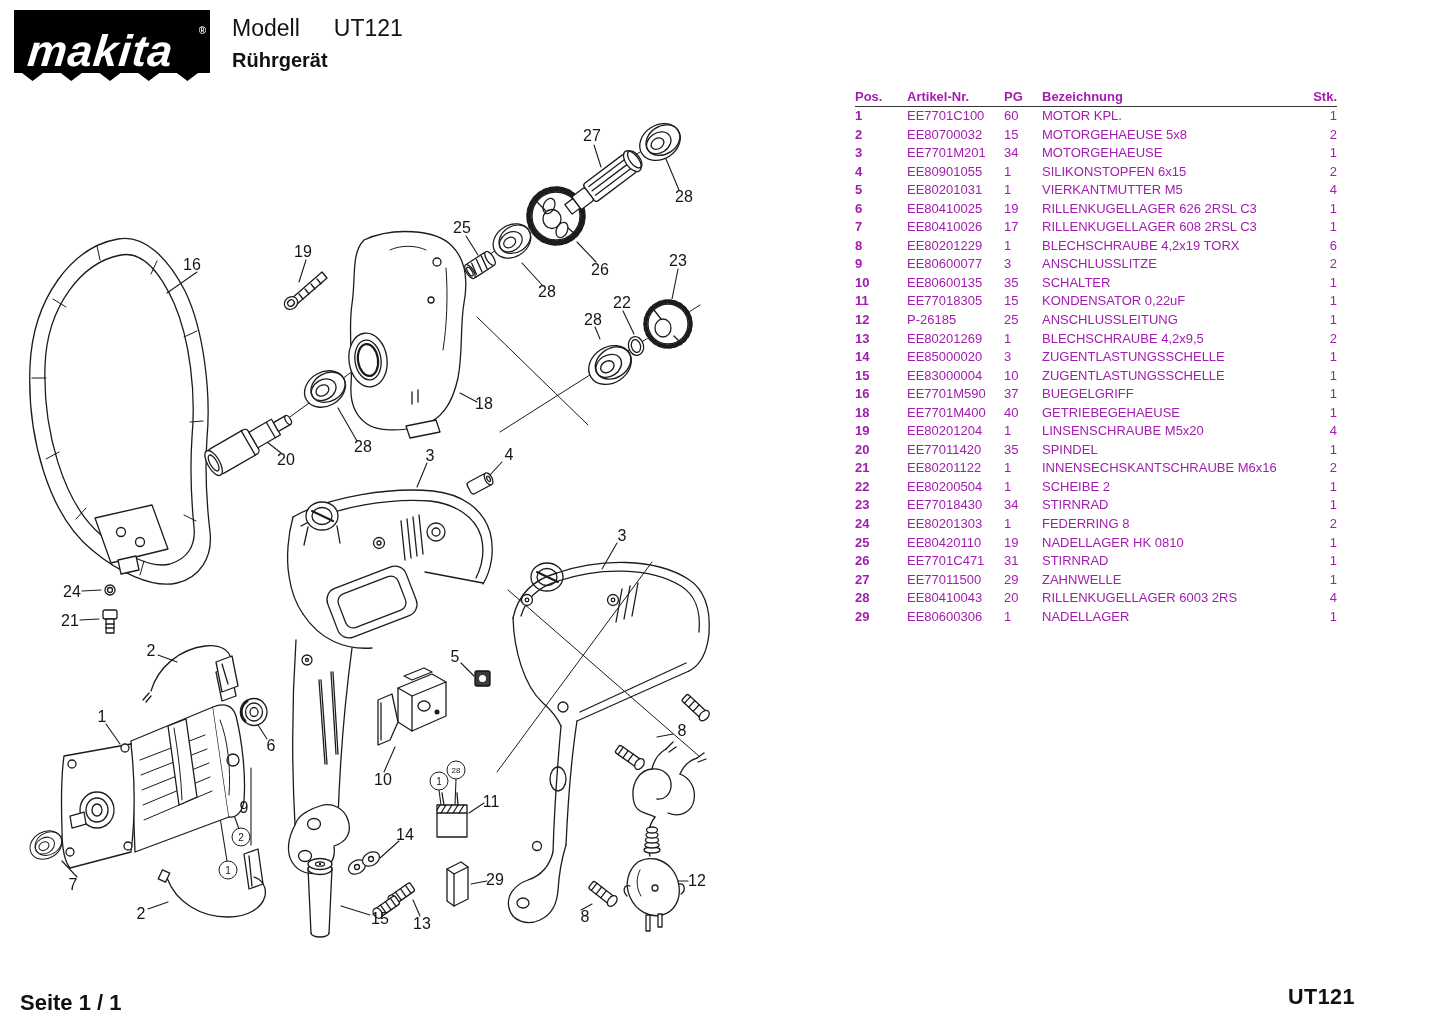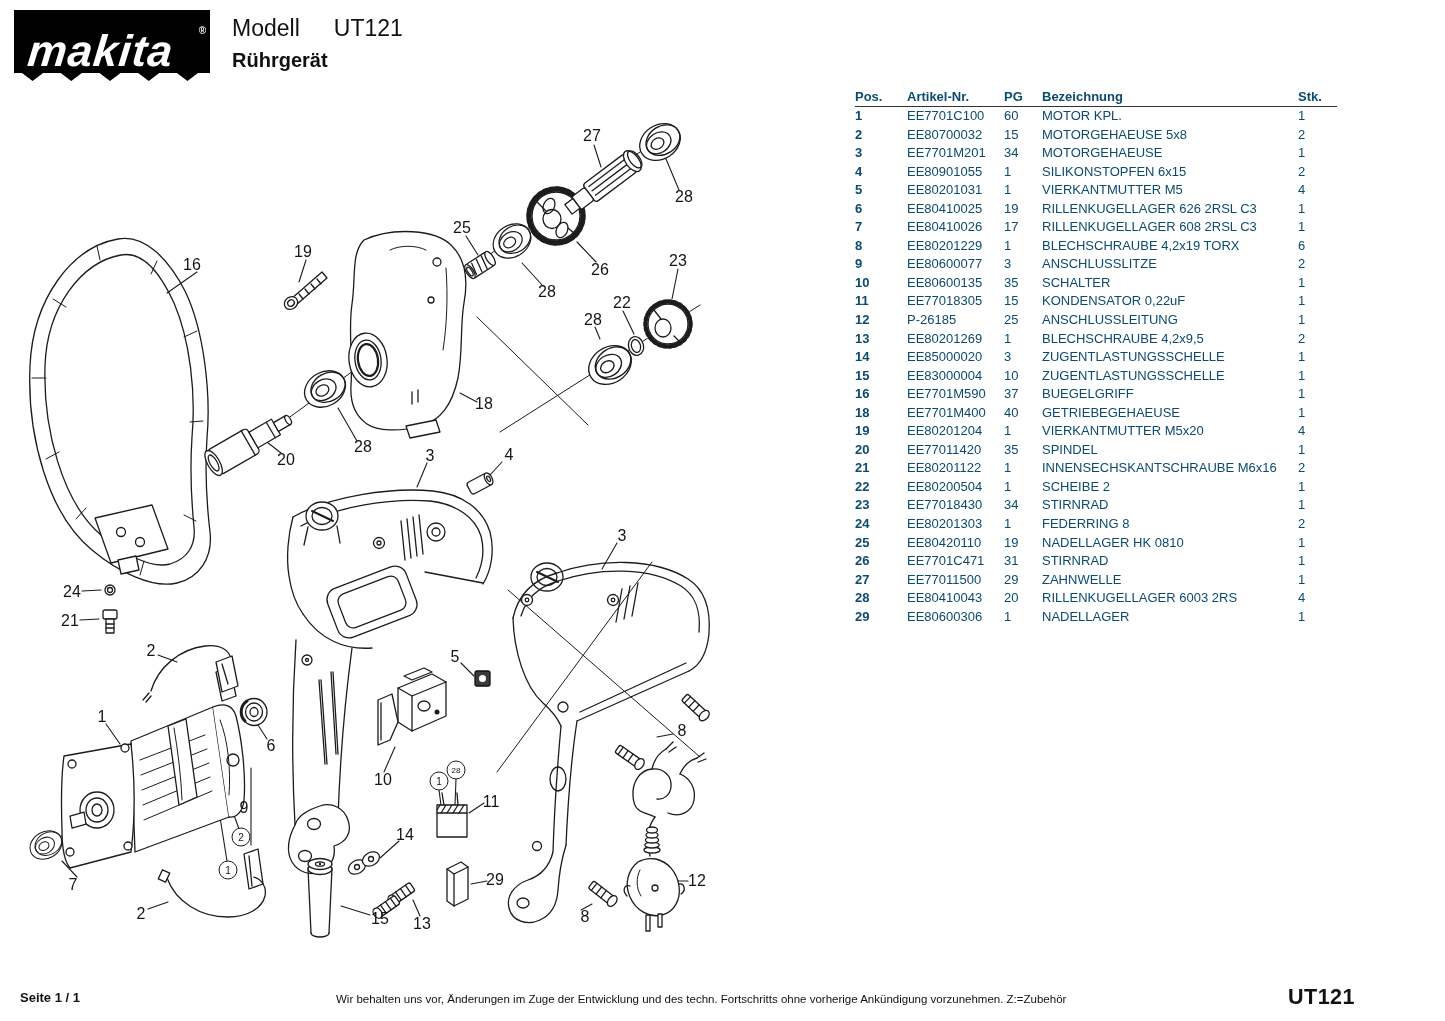--- a/index.html
+++ b/index.html
@@ -10,35 +10,35 @@
   .logo-text{position:absolute;left:14px;bottom:0px;color:#fff;font-style:italic;font-weight:bold;
              font-size:44px;letter-spacing:1px;line-height:1;transform:skewX(-6deg);}
   .logo-reg{position:absolute;right:4px;top:15px;color:#fff;font-size:10px;font-weight:bold;}
   .logo-jag{position:absolute;left:22px;top:73px;width:176px;height:8px;background:#000;
             clip-path:polygon(0 0,6% 100%,12% 0,22% 0,28% 100%,34% 0,44% 0,50% 100%,56% 0,66% 0,72% 100%,78% 0,88% 0,94% 100%,100% 0);}
   
   .title-model{position:absolute;left:232px;top:15px;font-size:23px;font-weight:normal;white-space:nowrap;}
   .title-model .model-value{margin-left:34px;}
   .title-sub{position:absolute;left:232px;top:49px;font-size:20px;font-weight:bold;}
   
-  .ptable{position:absolute;left:855px;top:88px;width:482px;font-size:13px;color:#0c4a6e;}
+  .ptable{position:absolute;left:855px;top:88px;width:482px;font-size:13px;color:#a21caf;}
   .trow{display:grid;grid-template-columns:52px 97px 38px 256px 39px;height:18.55px;line-height:18.55px;white-space:nowrap;}
   .thead{font-weight:bold;border-bottom:1px solid #333;height:18px;line-height:17px;}
   .trow span{overflow:visible;}
   .c-pos{font-weight:bold;}
-  .c-stk{text-align:left;}
+  .c-stk{text-align:right;}
   
   .art{position:absolute;left:0;top:0;width:1445px;height:1021px;pointer-events:none;}
   .callouts{position:absolute;left:0;top:0;width:0;height:0;}
   .co{position:absolute;transform:translate(-50%,-50%);font-size:16px;color:#151515;white-space:nowrap;}
   .co.circ{width:17px;height:17px;border:1.2px solid #1c1c1c;border-radius:50%;
            font-size:10px;line-height:17px;text-align:center;background:#fff;}
   .co.circ.sm{font-size:8px;}
   
-  .f-page{position:absolute;left:20px;top:990px;font-size:13px;font-weight:bold;}
+  .f-page{position:absolute;left:20px;top:990px;font-size:22px;font-weight:bold;}
   .f-date{position:absolute;left:128px;top:1048px;font-size:13px;font-weight:bold;}
   .f-note{position:absolute;left:336px;top:993px;font-size:11.5px;}
   .f-model{position:absolute;left:1288px;top:985px;font-size:21.5px;font-weight:bold;letter-spacing:.5px;}
 </style>
 </head>
 <body>
 
 <div class="page">
 
   <div class="logo-box">
@@ -177,21 +177,21 @@
           <span class="c-pos">18</span>
           <span class="c-art">EE7701M400</span>
           <span class="c-pg">40</span>
           <span class="c-bez">GETRIEBEGEHAEUSE</span>
           <span class="c-stk">1</span>
         </div>
         <div class="trow">
           <span class="c-pos">19</span>
           <span class="c-art">EE80201204</span>
           <span class="c-pg">1</span>
-          <span class="c-bez">VIERKANTMUTTER M5x20</span>
+          <span class="c-bez">LINSENSCHRAUBE M5x20</span>
           <span class="c-stk">4</span>
         </div>
         <div class="trow">
           <span class="c-pos">20</span>
           <span class="c-art">EE77011420</span>
           <span class="c-pg">35</span>
           <span class="c-bez">SPINDEL</span>
           <span class="c-stk">1</span>
         </div>
         <div class="trow">
@@ -675,15 +675,14 @@
       <div class="co" style="left: 585px; top: 917px;">8</div>
       <div class="co" style="left: 697px; top: 881px;">12</div>
       <div class="co circ" style="left: 228px; top: 870px;">1</div>
       <div class="co circ" style="left: 241px; top: 837px;">2</div>
       <div class="co circ" style="left: 439px; top: 781px;">1</div>
       <div class="co circ sm" style="left: 456px; top: 770px;">28</div>
     </div>
 
   <div class="f-page">Seite 1 / 1</div>
   <div class="f-date">04.05.2009</div>
-  <div class="f-note">Wir behalten uns vor, Änderungen im Zuge der Entwicklung und des techn. Fortschritts ohne vorherige Ankündigung vorzunehmen. Z:=Zubehör</div>
   <div class="f-model">UT121</div>
 </div>
 
 </body></html>

